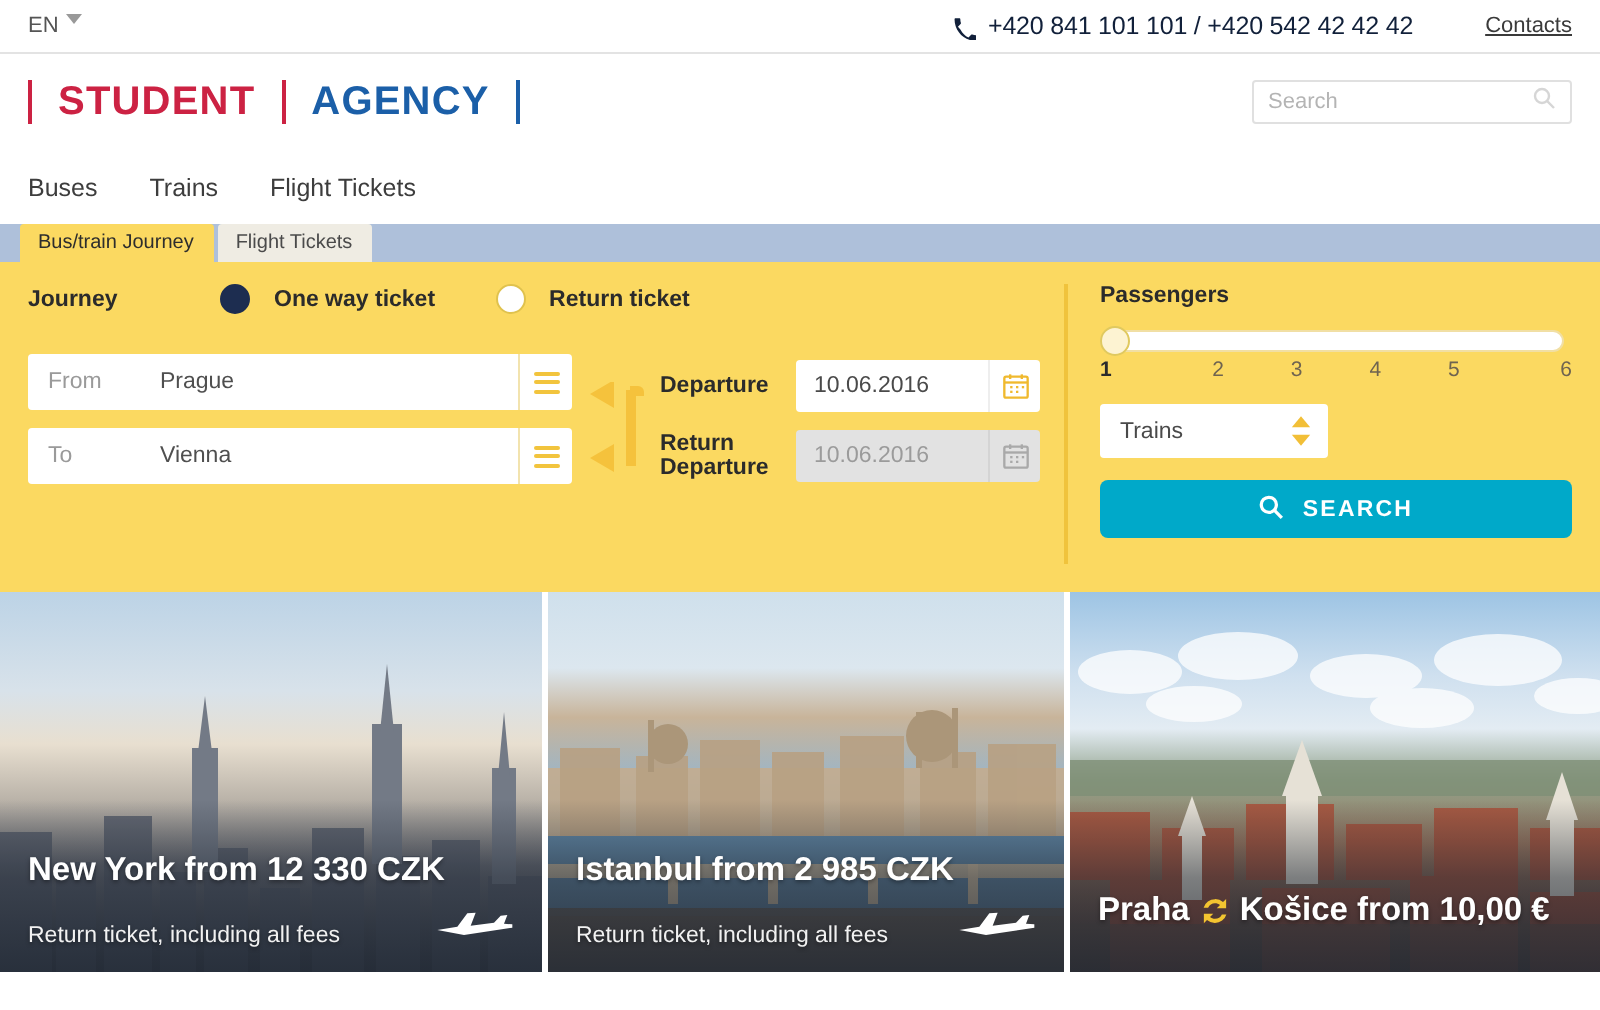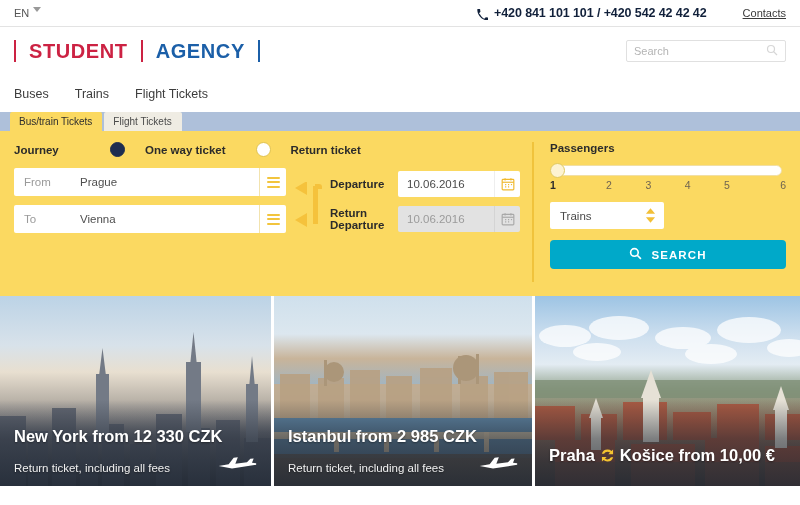--- a/index.html
+++ b/index.html
@@ -30,21 +30,21 @@
     display: inline-block;
   }
   .topbar-right {
     margin-left: auto;
     display: flex;
     align-items: center;
     gap: 36px;
   }
   .phone {
     display: flex; align-items: flex-end; gap: 6px;
-    font-weight: bold; font-size: 12.5px; color: #11203a;
+    font-weight: normal; font-size: 12.5px; color: #11203a;
     letter-spacing: -0.1px;
   }
   .phone svg { display:block; }
   .contacts { font-size: 11px; color: #3a3a3a; }
 
   
   .logobar {
     height: 48px;
     display: flex;
     align-items: center;
@@ -124,27 +124,27 @@
   .right-col {
     flex: 1;
     border-left: 2px solid #f0c33c;
     padding-left: 16px;
     position: relative;
   }
 
   
   .journey-row {
     display: flex; align-items: center;
-    gap: 0; margin-bottom: 11px;
+    gap: 0; margin-bottom: 20px;
   }
   .journey-lbl {
     font-size: 11.5px; font-weight: bold; color: #2b2b2b;
     width: 96px;
   }
-  .radio-opt { display: flex; align-items: center; gap: 20px; margin-right: 30px; }
+  .radio-opt { display: flex; align-items: center; gap: 12px; margin-right: 30px; }
   .radio {
     width: 15px; height: 15px; border-radius: 50%;
     background:#fff; border: 1px solid #e0c24e;
   }
   .radio.on { background: #1d2d50; border-color:#1d2d50; }
   .radio-opt span { font-size: 11.5px; font-weight: bold; color:#2b2b2b; }
 
   
   .fields-wrap { display: flex; align-items: center; }
   .od-stack { width: 272px; }
@@ -327,21 +327,21 @@
 </div>
 
 <div class="mainnav">
   <a href="#">Buses</a>
   <a href="#">Trains</a>
   <a href="#">Flight Tickets</a>
 </div>
 
 <div class="bluestrip">
   <div class="tabs">
-    <div class="tab active">Bus/train Tickets</div>
+    <div class="tab active">Bus/train Journey</div>
     <div class="tab inactive">Flight Tickets</div>
   </div>
 </div>
 
 <div class="panel">
   <div class="panel-inner">
 
     <div class="left-col">
 
       <div class="journey-row">

